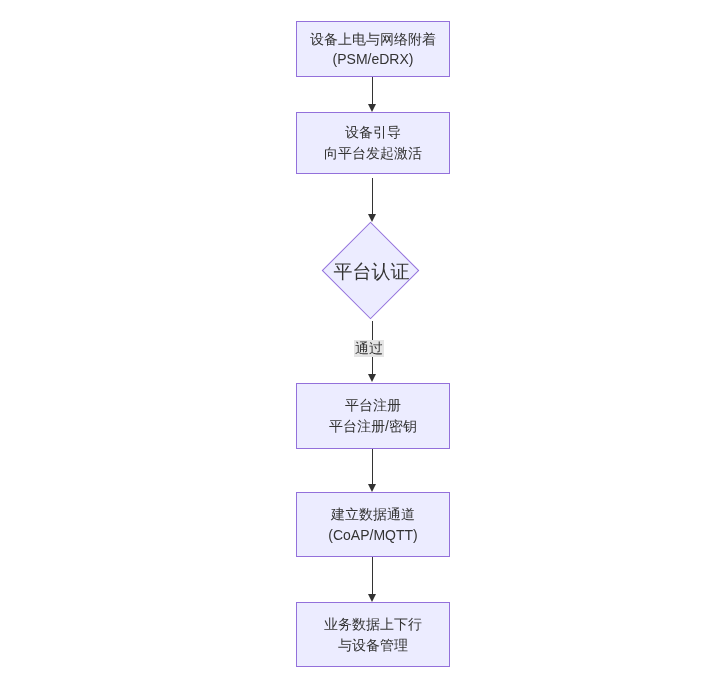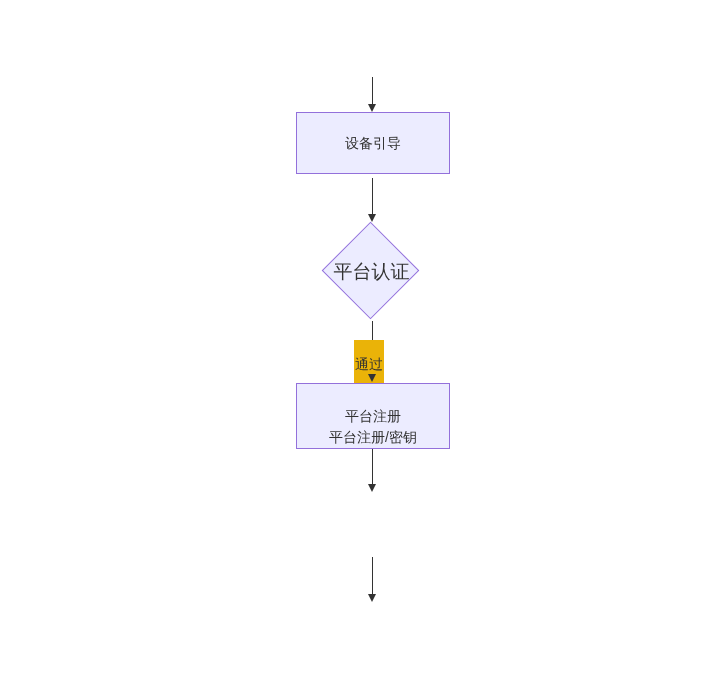--- a/index.html
+++ b/index.html
@@ -71,69 +71,82 @@
     width: 0;
     height: 0;
     border-left: 4.5px solid transparent;
     border-right: 4.5px solid transparent;
     border-top: 8px solid #333333;
   }
   .edge-label {
     position: absolute;
     left: 354px;
     top: 340px;
-    background: #eab308;
+    background: #e5e5e5;
     color: #333333;
     font-size: 14px;
     line-height: 17px;
-    padding: 16px 1px;
+    padding: 0 1px;
     white-space: nowrap;
   }
 </style>
 </head>
 <body>
 
 <div id="canvas">
 
+  <div class="rect-node" style="top:21px;height:56px;line-height:20px;">
+    <span class="node-line">设备上电与网络附着</span>
+    <span class="node-line">(PSM/eDRX)</span>
+  </div>
 
   <div>
     <div class="edge-line" style="top:77px;height:28px;"></div>
     <div class="arrowhead" style="top:104px;"></div>
   </div>
 
   <div class="rect-node" style="top:112px;height:62px;">
     <span class="node-line">设备引导</span>
+    <span class="node-line">向平台发起激活</span>
   </div>
 
   <div>
     <div class="edge-line" style="top:178px;height:36px;"></div>
     <div class="arrowhead" style="top:214px;"></div>
   </div>
 
   <div class="diamond-wrap">
     <div class="diamond-shape"></div>
     <div class="diamond-label">平台认证</div>
   </div>
 
   <div>
     <div class="edge-line" style="top:321px;height:53px;"></div>
     <div class="edge-label">通过</div>
     <div class="arrowhead" style="top:374px;"></div>
   </div>
 
-  <div class="rect-node" style="top:383px;height:66px;justify-content:flex-end;">
+  <div class="rect-node" style="top:383px;height:66px;">
     <span class="node-line">平台注册</span>
     <span class="node-line">平台注册/密钥</span>
   </div>
 
   <div>
     <div class="edge-line" style="top:449px;height:35px;"></div>
     <div class="arrowhead" style="top:484px;"></div>
   </div>
 
+  <div class="rect-node" style="top:492px;height:65px;">
+    <span class="node-line">建立数据通道</span>
+    <span class="node-line">(CoAP/MQTT)</span>
+  </div>
 
   <div>
     <div class="edge-line" style="top:557px;height:37px;"></div>
     <div class="arrowhead" style="top:594px;"></div>
   </div>
 
+  <div class="rect-node" style="top:602px;height:65px;">
+    <span class="node-line">业务数据上下行</span>
+    <span class="node-line">与设备管理</span>
+  </div>
 
 </div>
 
 </body></html>

